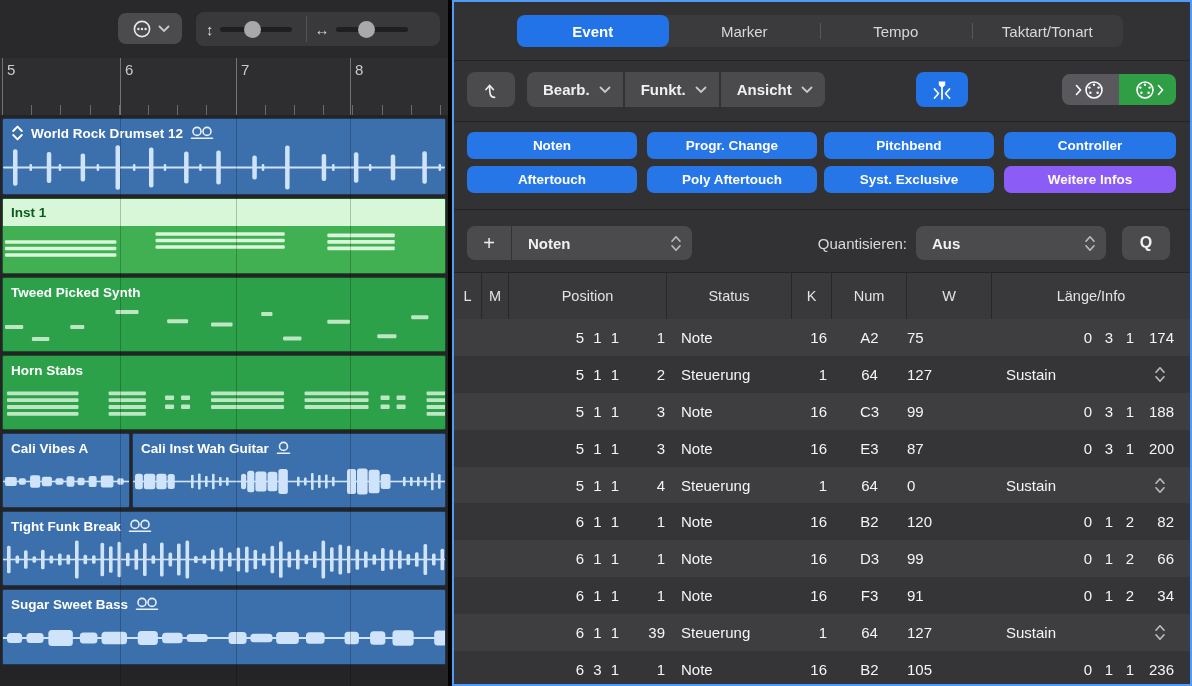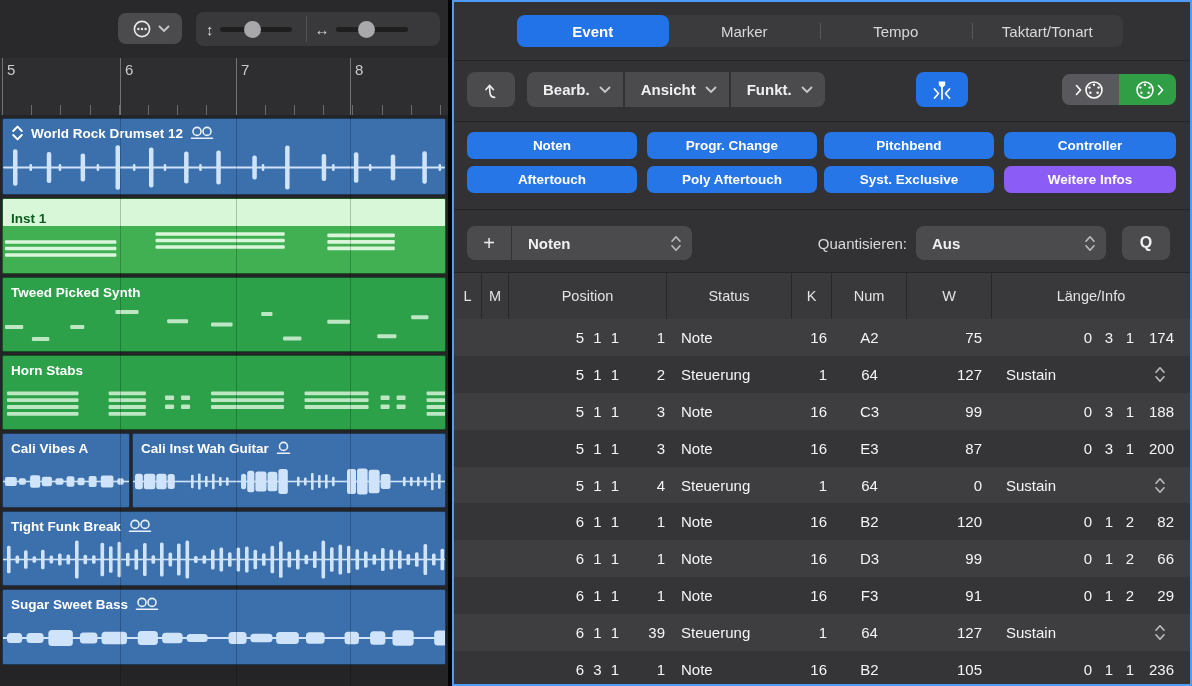--- a/index.html
+++ b/index.html
@@ -23,21 +23,21 @@
   .barline{position:absolute;top:0;bottom:0;width:1px;background:#737375;}
   .barnum{position:absolute;top:3px;font-size:15px;color:#cbcbcd;padding-left:5px;}
   .tracks{position:absolute;left:0;top:115px;width:448px;height:571px;background:#242427;}
   .gridline{position:absolute;top:0;bottom:0;width:1px;background:rgba(0,0,0,0.22);z-index:3;}
   .region{position:absolute;border-radius:2px;box-sizing:border-box;border:1px solid rgba(0,0,0,0.5);overflow:hidden;z-index:2;}
   .region.blue{background:#3c70ad;}
   .region.green{background:#2ca14a;}
   .region.selgreen{background:#41b053;}
   .rname{display:flex;align-items:center;gap:7px;height:24px;padding:2px 0 0 8px;font-size:13.5px;font-weight:600;color:#fff;white-space:nowrap;}
   .region.selgreen .rhead{position:absolute;left:0;top:0;right:0;height:27px;background:#d8f7d8;
-      display:flex;align-items:flex-end;padding-left:8px;font-size:13.5px;font-weight:600;color:#0c5c20;}
+      display:flex;align-items:center;padding-left:8px;font-size:13.5px;font-weight:600;color:#0c5c20;}
   .wave{position:absolute;left:0;bottom:2px;}
   
   .vdivider{position:absolute;left:448px;top:0;width:4px;height:686px;background:#020203;}
   
   .panel{position:absolute;left:452px;top:0;width:740px;height:686px;background:#323234;
          border:2px solid #4f9cf8;box-sizing:border-box;}
   .tabsbar{position:absolute;left:0;top:0;right:0;height:58px;border-bottom:1px solid #232325;}
   .segctl{position:absolute;left:63px;top:13px;width:606px;height:32px;background:#3b3b3d;border-radius:8px;
           display:flex;align-items:stretch;}
   .tab{flex:1;display:flex;align-items:center;justify-content:center;font-size:15px;color:#d8d8da;position:relative;border-radius:8px;}
@@ -80,21 +80,21 @@
   .tbody{position:absolute;left:0;top:317px;right:0;bottom:0;display:flex;flex-direction:column;overflow:hidden;}
   .trow{display:flex;align-items:center;height:36.9px;flex:0 0 36.9px;font-size:15px;color:#f5f5f6;}
   .trow.odd{background:#3e3e40;} .trow.even{background:#353537;}
   .c{box-sizing:border-box;white-space:nowrap;}
   .c.l{width:28px;} .c.m{width:27px;}
   .c.pos{width:110px;text-align:right;word-spacing:5px;}
   .c.sub{width:48px;text-align:right;padding-right:2px;}
   .c.status{width:125px;padding-left:14px;text-align:left;}
   .c.k{width:40px;text-align:right;padding-right:5px;}
   .c.num{width:75px;text-align:center;}
-  .c.w{width:85px;text-align:right;padding-right:10px;}
+  .c.w{width:85px;padding-right:10px;}
   .c.info{flex:1;display:flex;align-items:center;justify-content:flex-end;padding-right:16px;}
   .c.info .grp{display:inline-block;text-align:right;}
   .g1{width:20px;} .g2{width:21px;} .g3{width:21px;} .g4{width:40px;}
   .c.info.sustain{justify-content:space-between;padding-left:14px;padding-right:24px;}
   svg{display:block;}
 </style>
 </head>
 <body>
 
 <div id="app">
@@ -444,29 +444,29 @@
       <div class="popmenus" id="menus">
           <div class="pmenu">
             <span>Bearb.</span>
             <span>
               <svg width="12" height="8" viewBox="0 0 12 8" fill="none" stroke="#c9c9cb" stroke-width="1.8" stroke-linecap="round">
                 <path d="M1.5 1.5 L6 6 L10.5 1.5"></path>
               </svg>
             </span>
           </div>
           <div class="pmenu">
-            <span>Ansicht</span>
+            <span>Funkt.</span>
             <span>
               <svg width="12" height="8" viewBox="0 0 12 8" fill="none" stroke="#c9c9cb" stroke-width="1.8" stroke-linecap="round">
                 <path d="M1.5 1.5 L6 6 L10.5 1.5"></path>
               </svg>
             </span>
           </div>
           <div class="pmenu">
-            <span>Funkt.</span>
+            <span>Ansicht</span>
             <span>
               <svg width="12" height="8" viewBox="0 0 12 8" fill="none" stroke="#c9c9cb" stroke-width="1.8" stroke-linecap="round">
                 <path d="M1.5 1.5 L6 6 L10.5 1.5"></path>
               </svg>
             </span>
           </div>
         </div>
       <button class="pbtn catch">
           <span>
             <svg width="24" height="22" viewBox="0 0 24 22" fill="none" stroke="#fff" stroke-width="1.7" stroke-linecap="round" stroke-linejoin="round">
@@ -685,21 +685,21 @@
           <div class="c pos">6 1 1</div>
           <div class="c sub">1</div>
           <div class="c status">Note</div>
           <div class="c k">16</div>
           <div class="c num">F3</div>
           <div class="c w">91</div>
           <div class="c info">
             <span class="grp g1">0</span>
             <span class="grp g2">1</span>
             <span class="grp g3">2</span>
-            <span class="grp g4">29</span>
+            <span class="grp g4">34</span>
           </div>
         </div>
         <div class="trow odd">
           <div class="c l"></div>
           <div class="c m"></div>
           <div class="c pos">6 1 1</div>
           <div class="c sub">39</div>
           <div class="c status">Steuerung</div>
           <div class="c k">1</div>
           <div class="c num">64</div>

